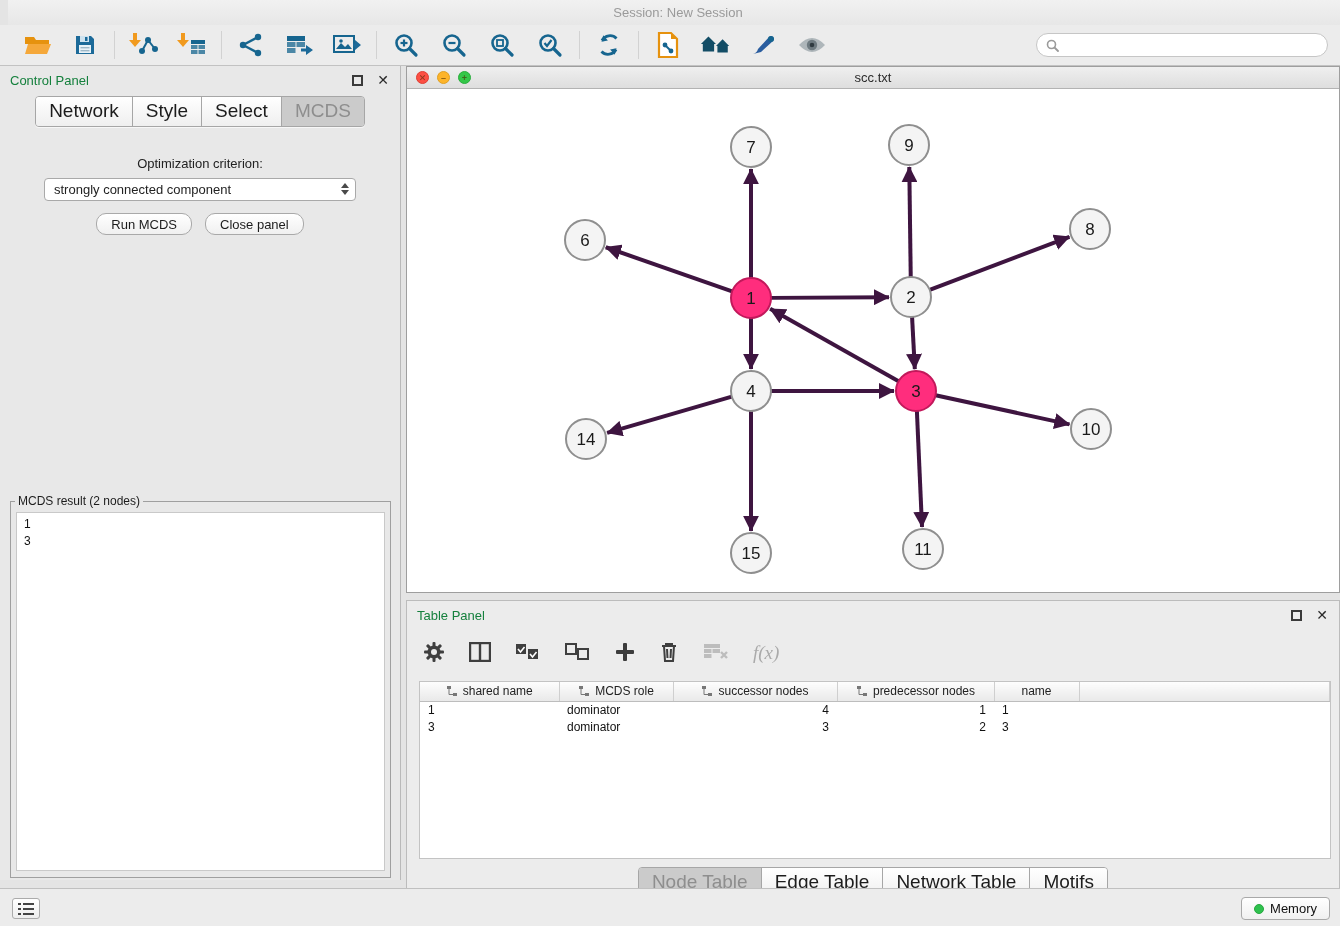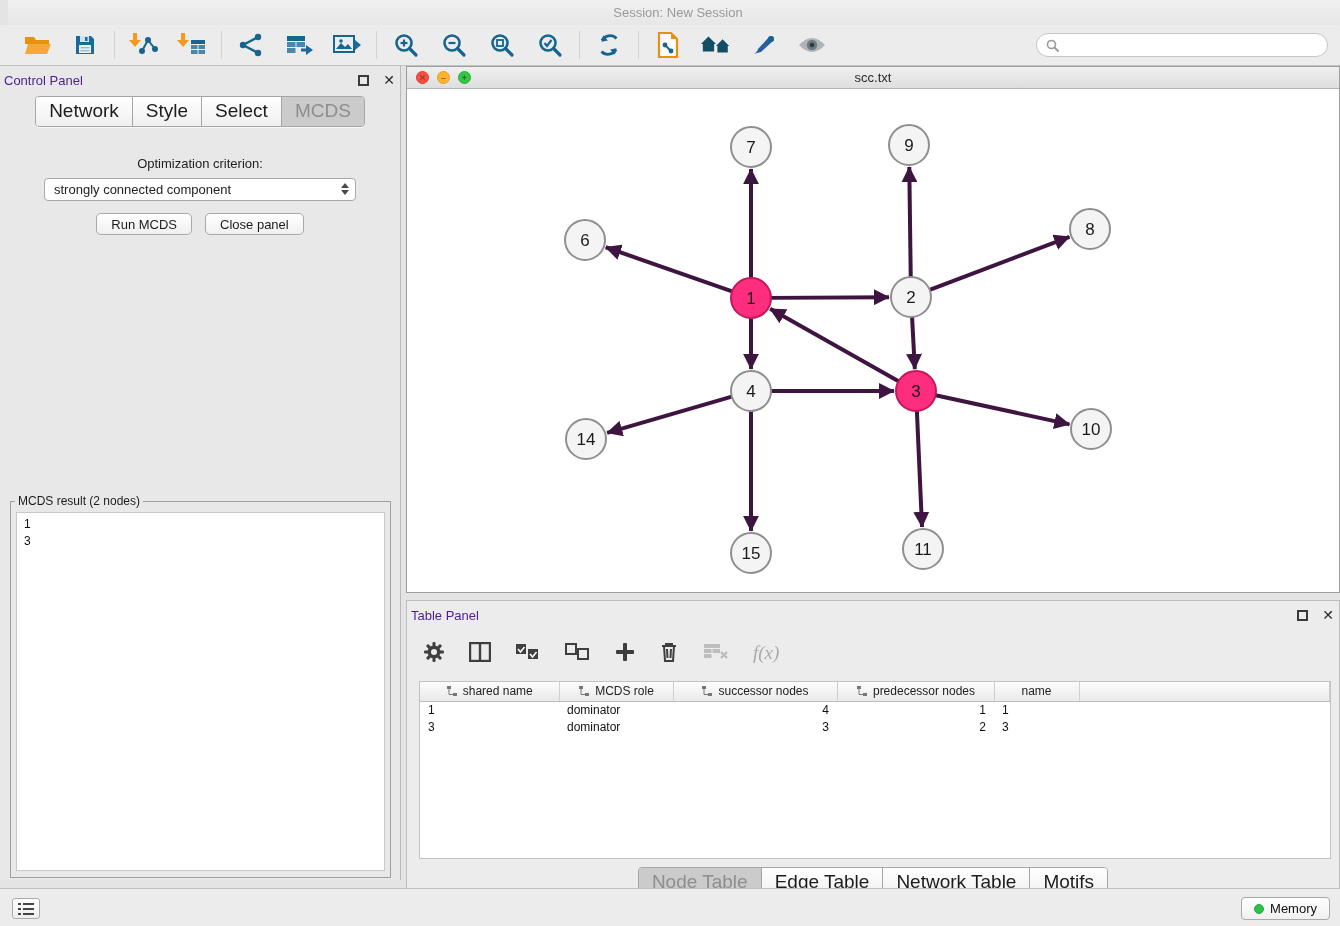--- a/index.html
+++ b/index.html
@@ -12,41 +12,41 @@
   
   .toolbar { position:absolute; left:0; top:25px; width:1340px; height:41px; background:#ececec; border-bottom:1px solid #c2c2c2; display:flex; align-items:center; padding:0 8px; }
   .tb-group { display:flex; align-items:center; gap:16px; padding:0 13px; }
   .tb-sep { width:1px; height:28px; background:#d2d2d2; }
   .tb-btn { display:flex; align-items:center; justify-content:center; width:32px; height:32px; cursor:default; }
   .search-wrap { margin-left:auto; margin-right:4px; width:292px; height:24px; background:#fff; border:1px solid #c6c6c6; border-radius:12px; display:flex; align-items:center; padding:0 9px; gap:5px; }
   .search-wrap input { border:none; outline:none; flex:1; font-size:12px; background:transparent; }
 
   
   .control-panel { position:absolute; left:0; top:66px; width:401px; height:814px; background:#e8e8e8; border-right:1px solid #b9b9b9; }
-  .panel-titlebar { height:28px; display:flex; align-items:center; padding:0 4px; font-size:13px; color:#4c1d95; }
+  .panel-titlebar { height:28px; display:flex; align-items:center; padding:0 10px; font-size:13px; color:#15803d; }
   .panel-titlebar .grow { flex:1; }
   .float-btn { width:11px; height:11px; border:2px solid #3a3a3a; margin-right:13px; }
   .close-btn { font-size:14px; font-weight:bold; color:#2a2a2a; width:14px; text-align:center; }
   .close-btn::before { content:"✕"; }
 
   .seg-tabs { display:flex; justify-content:center; margin-top:2px; }
   .seg { display:flex; border:1px solid #a6a6a6; border-radius:4px; overflow:hidden; box-shadow:0 1px 0 rgba(255,255,255,.65); }
   .seg .tab { padding:3px 13px 4px; font-size:19px; background:linear-gradient(#ffffff,#efefef); border-right:1px solid #a6a6a6; color:#1c1c1c; white-space:nowrap; }
   .seg .tab:last-child { border-right:none; }
   .seg .tab.selected { background:#cbcbcb; color:#8e8e8e; }
 
   .opt-label { text-align:center; margin-top:29px; font-size:13px; }
   .dropdown { width:312px; height:23px; margin:7px auto 0; background:#fff; border:1px solid #a9a9a9; border-radius:4px; position:relative; display:flex; align-items:center; padding-left:9px; font-size:13px; }
   .dd-arrows { position:absolute; right:6px; top:4px; display:flex; flex-direction:column; gap:2px; }
   .dd-arrows i { display:block; width:0; height:0; border-left:4px solid transparent; border-right:4px solid transparent; }
   .dd-arrows i.up { border-bottom:5px solid #4a4a4a; }
   .dd-arrows i.down { border-top:5px solid #4a4a4a; }
 
   .btn-row { display:flex; justify-content:center; gap:13px; margin-top:12px; }
-  .mac-btn { height:22px; padding:0 14px; background:linear-gradient(#ffffff,#f0f0f0); border:1px solid #a9a9a9; border-radius:5px; font-size:13px; color:#1c1c1c; }
+  .mac-btn { height:22px; padding:0 14px; background:linear-gradient(#ffffff,#f0f0f0); border:1px solid #a9a9a9; border-radius:10px; font-size:13px; color:#1c1c1c; }
 
   .result-fieldset { position:absolute; left:10px; top:428px; width:381px; height:384px; border:1px solid #9f9f9f; background:#e8e8e8; }
   .result-fieldset legend { font-size:12px; margin-left:4px; padding:0 3px; color:#1c1c1c; }
   .result-inner { position:absolute; left:5px; right:5px; top:4px; bottom:6px; background:#fff; border:1px solid #c9c9c9; font-size:12px; line-height:17px; padding:3px 7px; white-space:pre-line; color:#111; }
 
   
   .network-window { position:absolute; left:406px; top:66px; width:934px; height:527px; background:#fff; border:1px solid #9e9e9e; }
   .net-titlebar { height:22px; background:linear-gradient(#efefef,#dedede); border-bottom:1px solid #b3b3b3; position:relative; text-align:center; line-height:21px; font-size:13px; color:#2a2a2a; }
   .traffic { position:absolute; left:9px; top:4px; display:flex; gap:8px; }
   .light { width:13px; height:13px; border-radius:50%; font-size:9px; line-height:12px; text-align:center; color:rgba(70,40,0,.6); font-weight:bold; }

